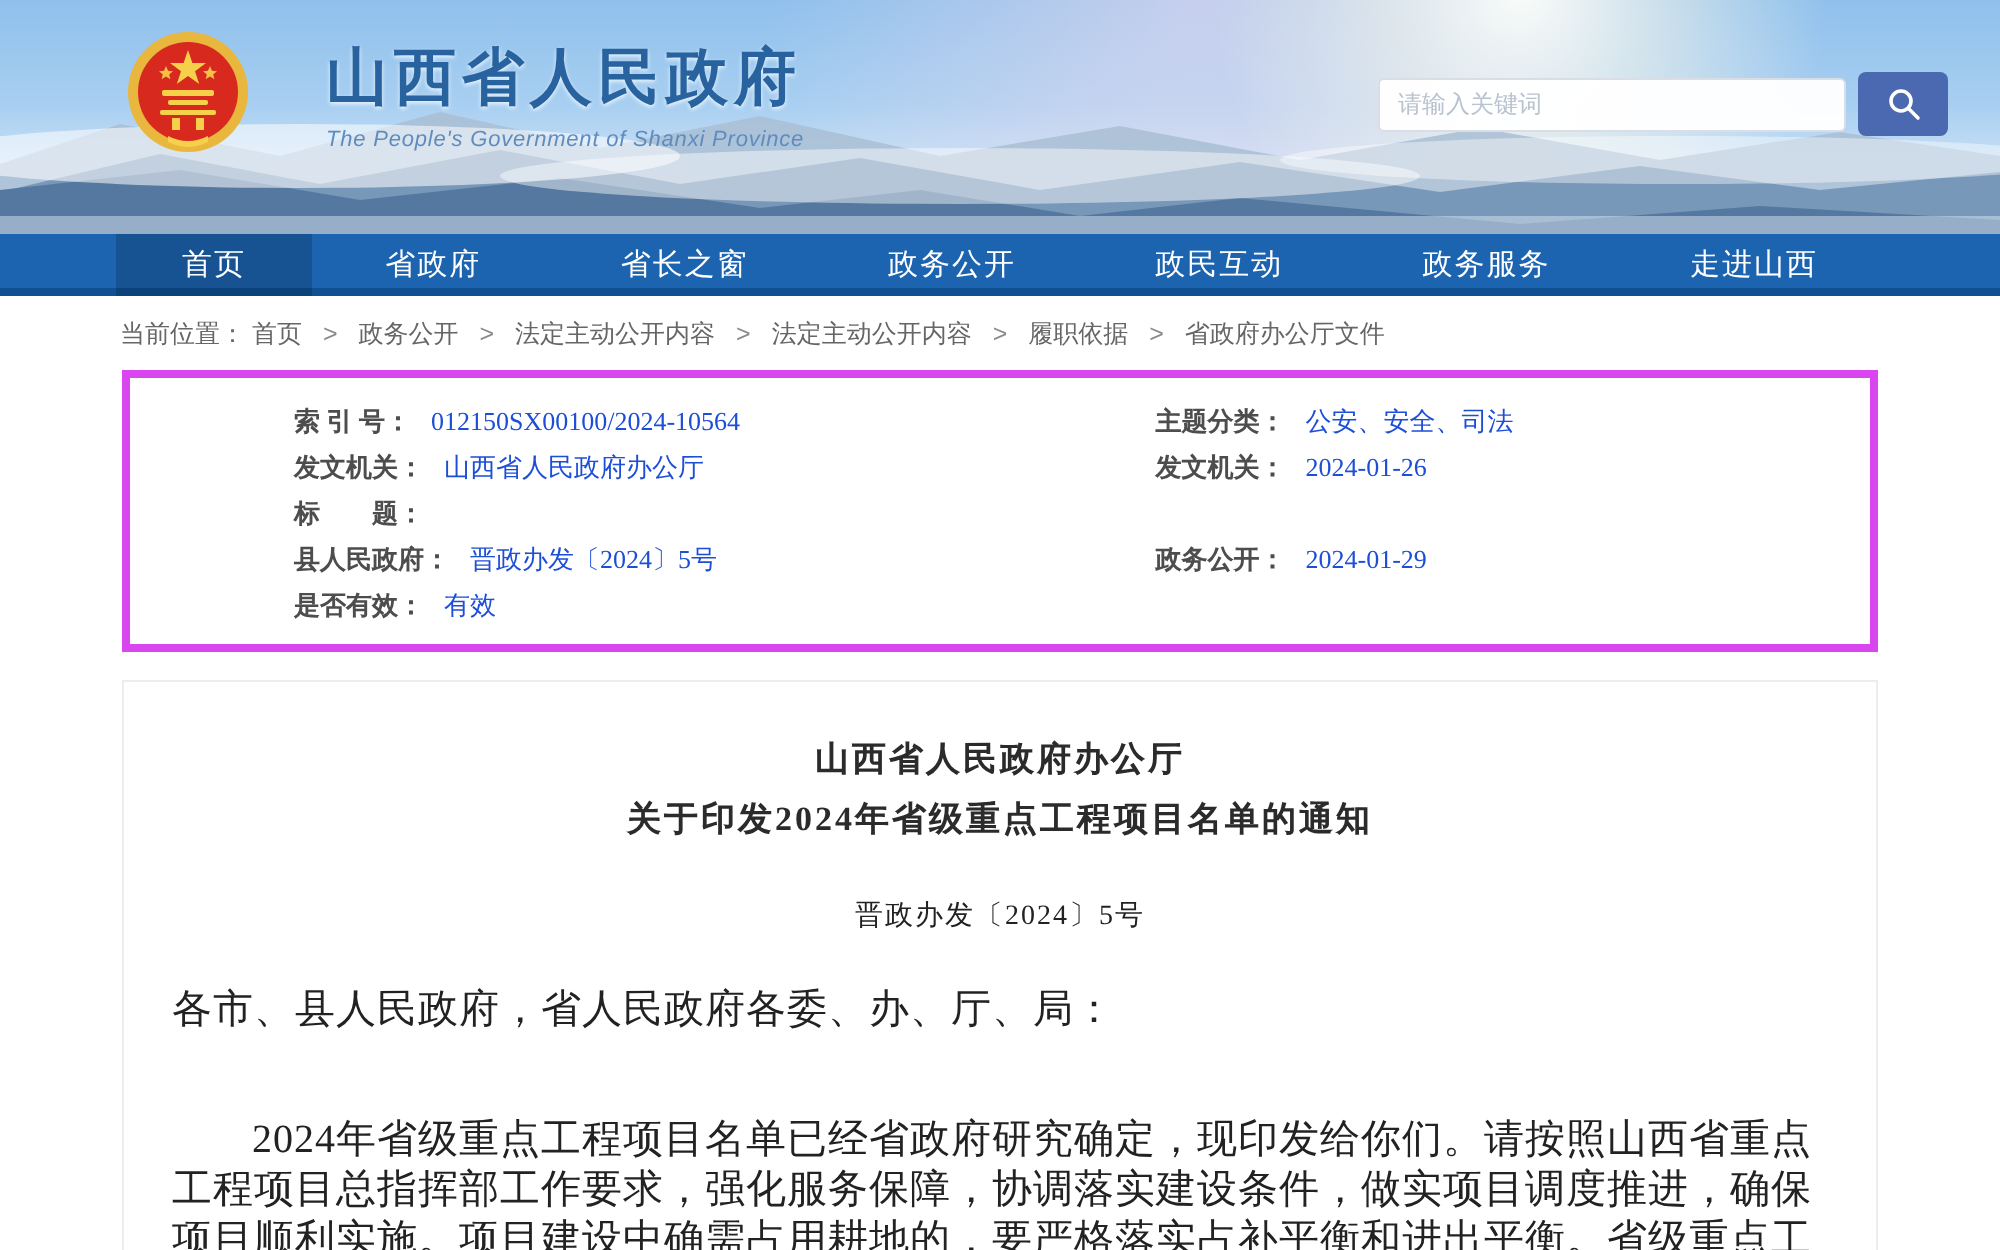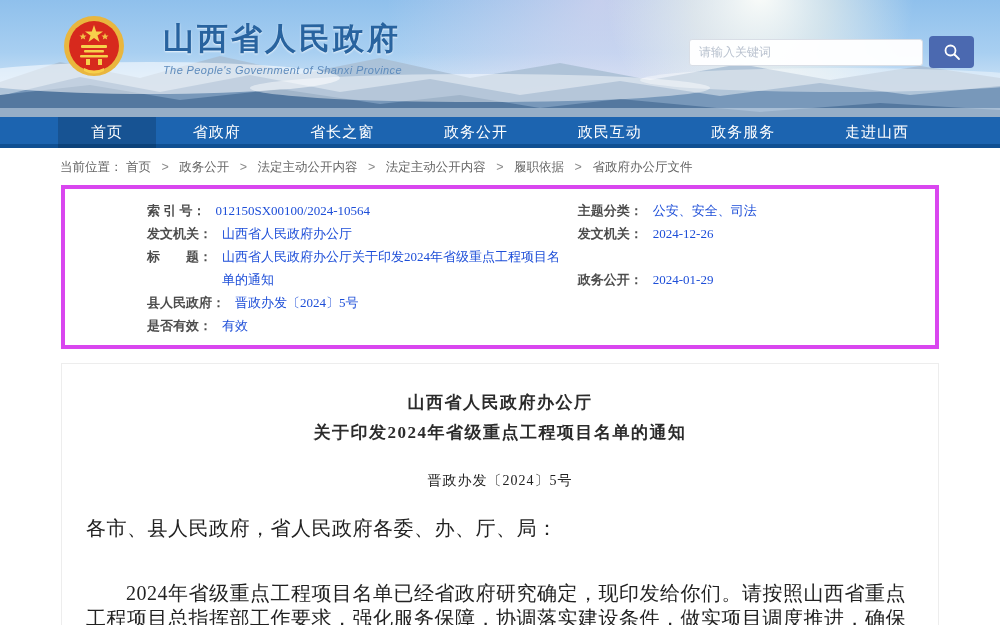--- a/index.html
+++ b/index.html
@@ -136,39 +136,38 @@
     <div class="meta-row">
       <span class="meta-label">索 引 号：</span>
       <span class="meta-value">012150SX00100/2024-10564</span>
     </div>
     <div class="meta-row">
       <span class="meta-label">发文机关：</span>
       <span class="meta-value">山西省人民政府办公厅</span>
     </div>
     <div class="meta-row">
       <span class="meta-label">标　　题：</span>
-      <span class="meta-value">山西省人民政府办公厅关于印发2024年省级重点工程项目名单的通知</span>
     </div>
     <div class="meta-row">
       <span class="meta-label">县人民政府：</span>
       <span class="meta-value">晋政办发〔2024〕5号</span>
     </div>
     <div class="meta-row">
       <span class="meta-label">是否有效：</span>
       <span class="meta-value">有效</span>
     </div>
   </div>
   <div class="meta-col-right">
     <div class="meta-row">
       <span class="meta-label">主题分类：</span>
       <span class="meta-value">公安、安全、司法</span>
     </div>
     <div class="meta-row">
       <span class="meta-label">发文机关：</span>
-      <span class="meta-value">2024-12-26</span>
+      <span class="meta-value">2024-01-26</span>
     </div>
     <div class="meta-row spacer">&nbsp;</div>
     <div class="meta-row">
       <span class="meta-label">政务公开：</span>
       <span class="meta-value">2024-01-29</span>
     </div>
   </div>
 </div>
 
 <div class="doc-box">

